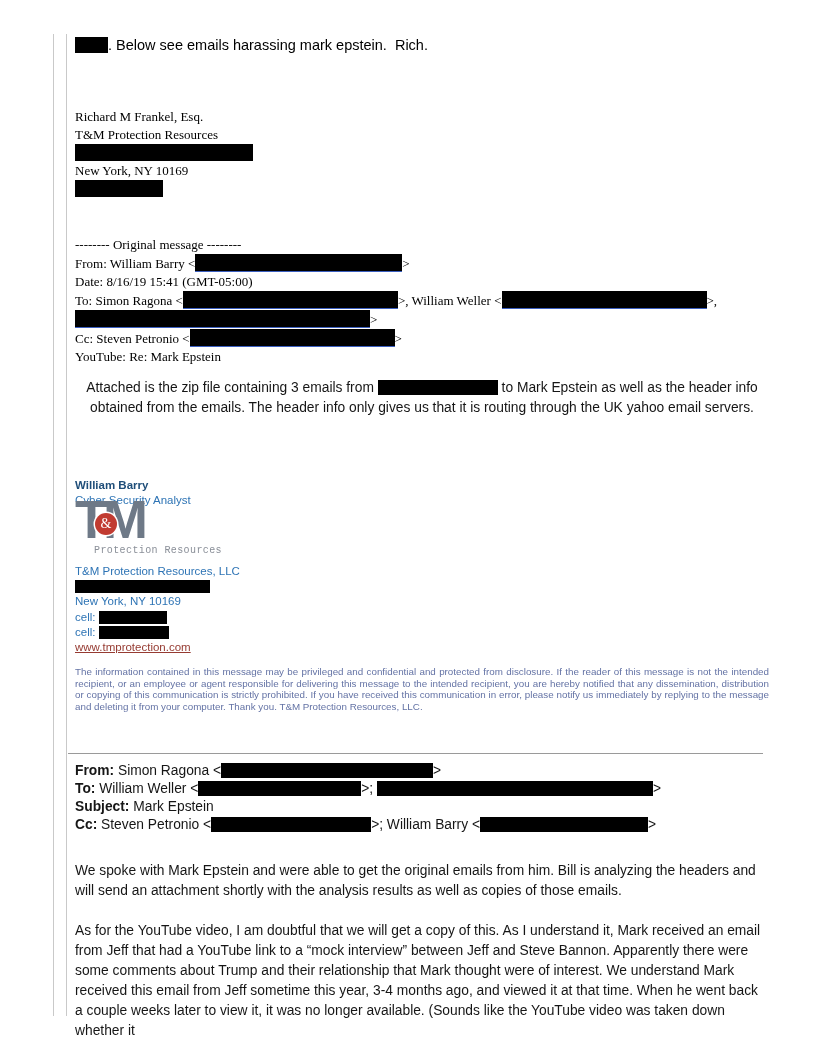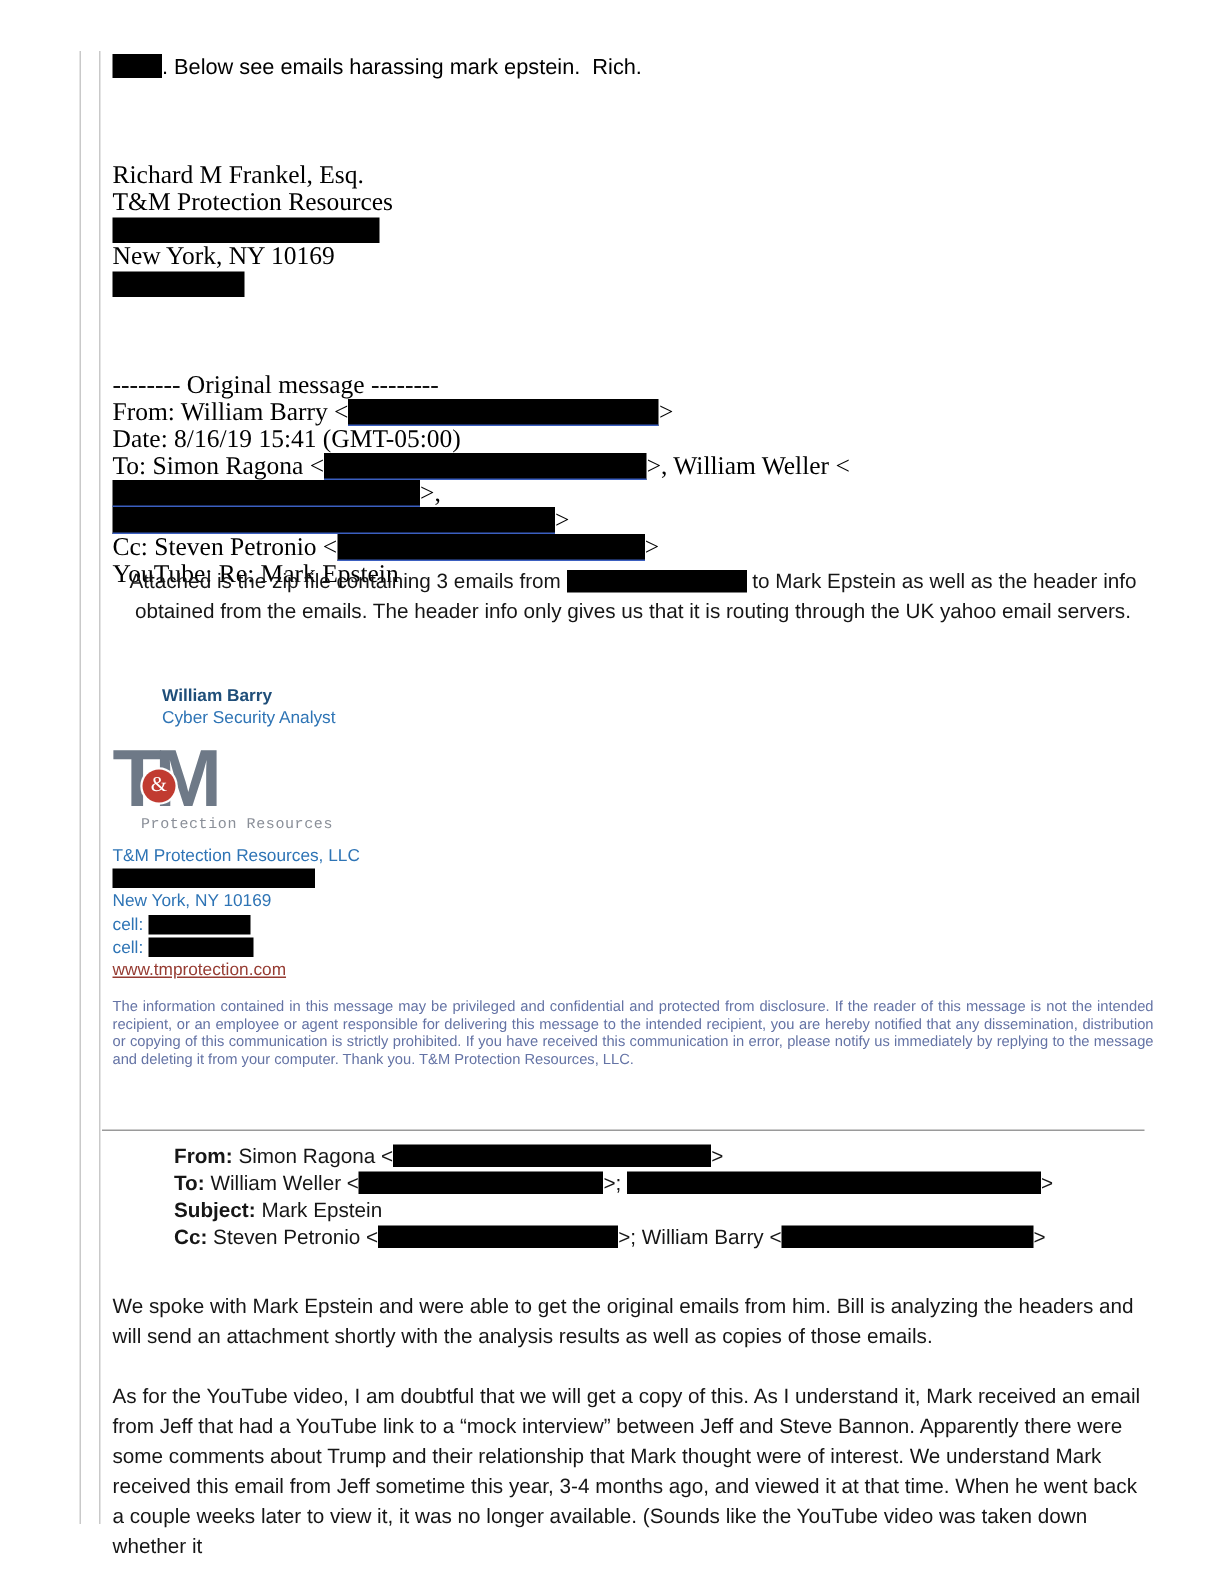--- a/index.html
+++ b/index.html
@@ -18,21 +18,21 @@
   
   .bar{display:inline-block;background:#000;vertical-align:-3px;}
   .bar-xl{height:17px;vertical-align:-4px;}
   .bar-lg{height:16px;vertical-align:-3px;}
   .bar-md{height:15px;vertical-align:-3px;}
   .bar-sm{height:13px;vertical-align:-3px;}
   .bar-link{border-bottom:1.5px solid #3b5fc0;}
 
   
   .sans-note{font-family:"Liberation Sans",sans-serif;font-size:14.5px;line-height:19px;text-align:right;}
-  .serif-block{font-family:"Liberation Serif",serif;font-size:17px;line-height:18px;}
+  .serif-block{font-family:"Liberation Serif",serif;font-size:13px;line-height:18px;}
   .body-text{font-family:"Liberation Sans",sans-serif;font-size:13.8px;line-height:20px;color:#161616;}
   .hdr2{font-family:"Liberation Sans",sans-serif;font-size:13.8px;line-height:18px;color:#161616;}
   .hdr2 b{font-weight:bold;}
 
   .sig-name{font-size:11.5px;font-weight:bold;color:#1F4E79;line-height:15px;}
   .sig-title{font-size:11.5px;color:#2E74B5;line-height:15px;}
   .sig-info{font-size:11.5px;color:#2E74B5;line-height:15.2px;}
   .sig-link{color:#963B32;text-decoration:underline;cursor:pointer;}
   .disclaimer{font-size:9.8px;line-height:11.6px;color:#6473A5;text-align:justify;}
 
@@ -61,33 +61,33 @@
   <div class="abs sans-note pre" style="top:36px;"><span class="bar bar-lg" style="width: 33px;"></span><span>. Below see emails harassing mark epstein.  Rich.</span></div>
 
   <div class="abs serif-block" style="top:108px;">
     <div>Richard M Frankel, Esq.</div>
     <div>T&amp;M Protection Resources</div>
     <div><span class="bar bar-xl" style="width: 178px;"></span></div>
     <div>New York, NY 10169</div>
     <div><span class="bar bar-xl" style="width: 88px;"></span></div>
   </div>
 
-  <div class="abs serif-block" style="top:248px;">
+  <div class="abs serif-block" style="top:236px;">
     <div>-------- Original message --------</div>
     <div class="pre"><span>From: William Barry &lt;</span><span class="bar bar-xl bar-link" style="width: 207px;"></span><span>&gt;</span></div>
     <div>Date: 8/16/19 15:41 (GMT-05:00)</div>
     <div class="pre"><span>To: Simon Ragona &lt;</span><span class="bar bar-xl bar-link" style="width: 215px;"></span><span>&gt;, William Weller &lt;</span><span class="bar bar-xl bar-link" style="width: 205px;"></span><span>&gt;,</span></div>
     <div class="pre"><span class="bar bar-xl bar-link" style="width: 295px;"></span><span>&gt;</span></div>
     <div class="pre"><span>Cc: Steven Petronio &lt;</span><span class="bar bar-xl bar-link" style="width: 205px;"></span><span>&gt;</span></div>
     <div>YouTube: Re: Mark Epstein</div>
   </div>
 
   <div class="abs body-text pre" style="top:378px;width:694px;text-align:center;"><span>Attached is the zip file containing 3 emails from </span><span class="bar bar-md" style="width: 120px;"></span><span> to Mark Epstein as well as the header info obtained from the emails. The header info only gives us that it is routing through the UK yahoo email servers.</span></div>
 
-  <div class="abs" style="top:457px;margin-left:33px;">
+  <div class="abs" style="top:478px;">
     <div class="sig-name">William Barry</div>
     <div class="sig-title">Cyber Security Analyst</div>
   </div>
 
   <div class="logo" style="top:492px;">
     <span class="logo-letter t">T</span>
     <span class="logo-letter m">M</span>
     <span class="logo-amp">&amp;</span>
     <span class="logo-tagline">Protection Resources</span>
   </div>
@@ -98,21 +98,21 @@
     <div>New York, NY 10169</div>
     <div class="pre"><span>cell: </span><span class="bar bar-sm" style="width: 68px;"></span></div>
     <div class="pre"><span>cell: </span><span class="bar bar-sm" style="width: 70px;"></span></div>
     <div><span class="sig-link">www.tmprotection.com</span></div>
   </div>
 
   <div class="abs disclaimer" style="top:666px;width:694px;">The information contained in this message may be privileged and confidential and protected from disclosure. If the reader of this message is not the intended recipient, or an employee or agent responsible for delivering this message to the intended recipient, you are hereby notified that any dissemination, distribution or copying of this communication is strictly prohibited. If you have received this communication in error, please notify us immediately by replying to the message and deleting it from your computer. Thank you. T&amp;M Protection Resources, LLC.</div>
 
   <div class="rule" style="top:753px;"></div>
 
-  <div class="abs hdr2" style="top:762px;margin-left:41px;">
+  <div class="abs hdr2" style="top:762px;">
     <div class="pre"><b>From:</b><span> Simon Ragona &lt;</span><span class="bar bar-md" style="width: 212px;"></span><span>&gt;</span></div>
     <div class="pre"><b>To:</b><span> William Weller &lt;</span><span class="bar bar-md" style="width: 163px;"></span><span>&gt;; </span><span class="bar bar-md" style="width: 276px;"></span><span>&gt;</span></div>
     <div class="pre"><b>Subject:</b><span> Mark Epstein</span></div>
     <div class="pre"><b>Cc:</b><span> Steven Petronio &lt;</span><span class="bar bar-md" style="width: 160px;"></span><span>&gt;; William Barry &lt;</span><span class="bar bar-md" style="width: 168px;"></span><span>&gt;</span></div>
   </div>
 
   <div class="abs body-text" style="top:861px;width:694px;">We spoke with Mark Epstein and were able to get the original emails from him. Bill is analyzing the headers and will send an attachment shortly with the analysis results as well as copies of those emails.</div>
   <div class="abs body-text" style="top:921px;width:694px;">As for the YouTube video, I am doubtful that we will get a copy of this. As I understand it, Mark received an email from Jeff that had a YouTube link to a “mock interview” between Jeff and Steve Bannon. Apparently there were some comments about Trump and their relationship that Mark thought were of interest. We understand Mark received this email from Jeff sometime this year, 3-4 months ago, and viewed it at that time. When he went back a couple weeks later to view it, it was no longer available. (Sounds like the YouTube video was taken down whether it</div>
 
 </div>

